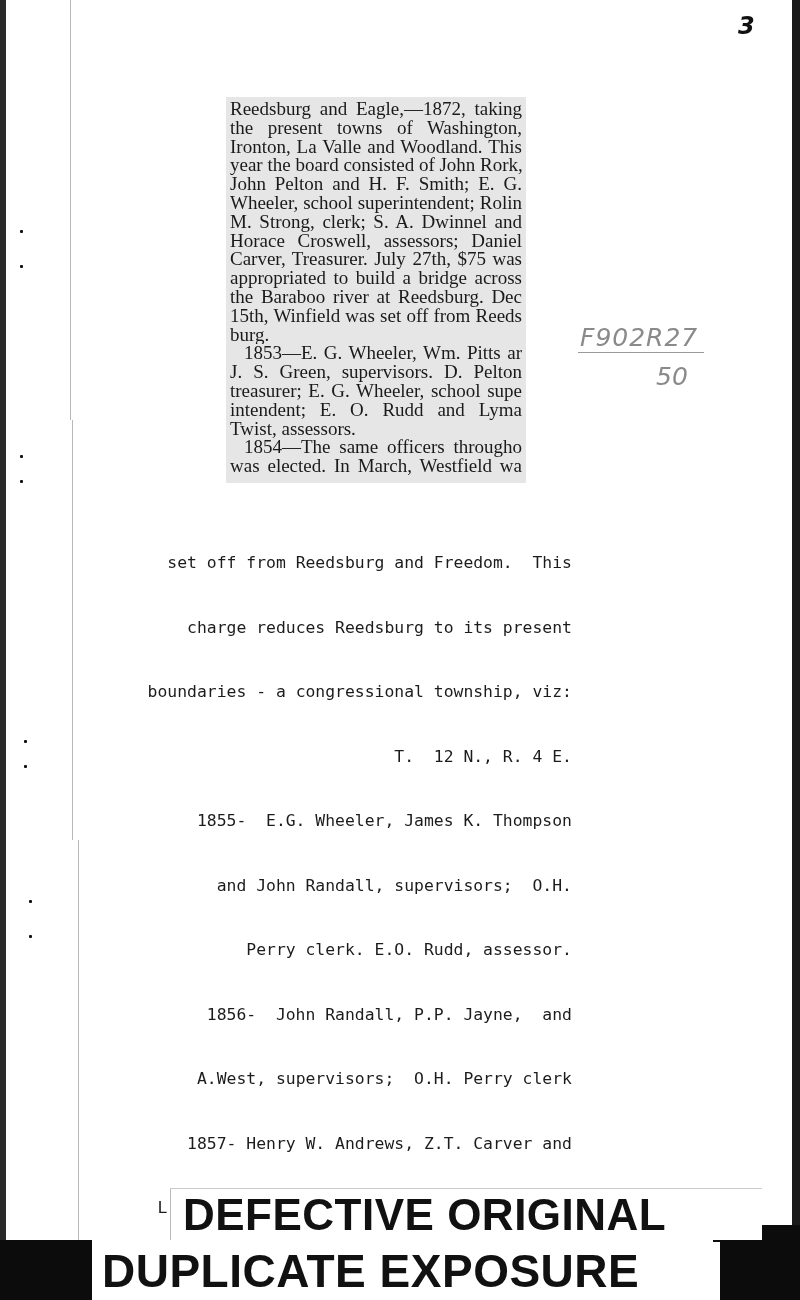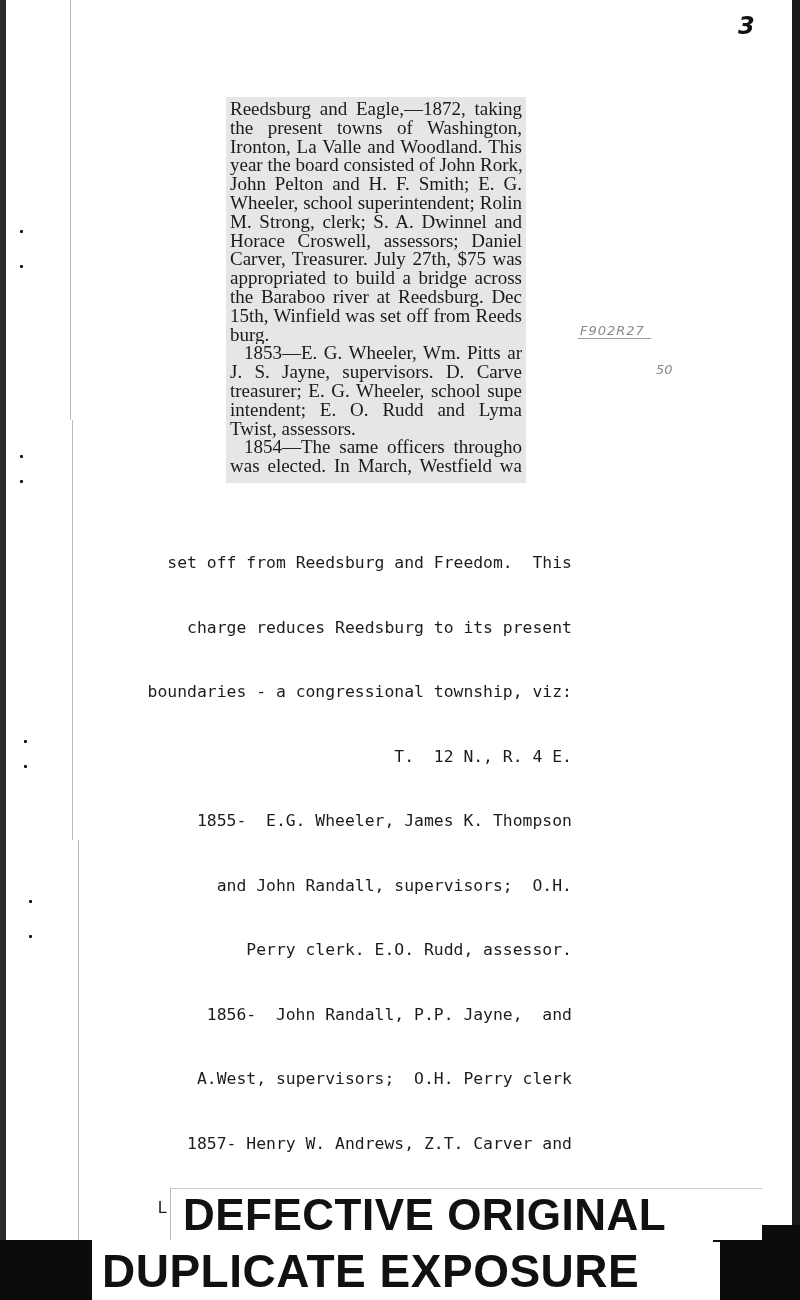--- a/index.html
+++ b/index.html
@@ -42,21 +42,21 @@
     padding: 3px 4px 0 4px;
     box-sizing: border-box;
     overflow: hidden;
     white-space: nowrap;
   }
   .clipping .cl-line { display: block; text-align: justify; text-align-last: justify; overflow: hidden; }
   .clipping .cl-line.last { text-align-last: left; }
   .clipping .indent { padding-left: 14px; }
   .handwritten {
     position: absolute; font-family: "DejaVu Sans", sans-serif; font-style: italic;
-    color: #8a8a8a; font-size: 13px;
+    color: #8a8a8a; font-size: 25px;
   }
   .hw-call { left: 578px; top: 323px; border-bottom: 1px solid #9a9a9a; padding: 0 6px 0 2px; letter-spacing: 1px; }
   .hw-num { left: 608px; top: 362px; margin-left: 48px; }
   .typed {
     position: absolute; left: 118px; top: 509px;
     font-family: "DejaVu Sans Mono", monospace; font-size: 16.4px; line-height: 21.5px;
     color: #1c1c1c; white-space: pre;
   }
   .typed .row { display: block; height: 21.5px; text-align: right; }
   .stamp {
@@ -97,21 +97,21 @@
   <span class="cl-line">John Pelton and H. F. Smith; E. G.</span>
   <span class="cl-line">Wheeler, school superintendent; Rolin</span>
   <span class="cl-line">M. Strong, clerk; S. A. Dwinnel and</span>
   <span class="cl-line">Horace Croswell, assessors; Daniel</span>
   <span class="cl-line">Carver, Treasurer. July 27th, $75 was</span>
   <span class="cl-line">appropriated to build a bridge across</span>
   <span class="cl-line">the Baraboo river at Reedsburg. Dec</span>
   <span class="cl-line">15th, Winfield was set off from Reeds</span>
   <span class="cl-line last">burg.</span>
   <span class="cl-line indent">1853—E. G. Wheeler, Wm. Pitts ar</span>
-  <span class="cl-line">J. S. Jayne, supervisors. D. Carve</span>
+  <span class="cl-line">J. S. Green, supervisors. D. Pelton</span>
   <span class="cl-line">treasurer; E. G. Wheeler, school supe</span>
   <span class="cl-line">intendent; E. O. Rudd and Lyma</span>
   <span class="cl-line last">Twist, assessors.</span>
   <span class="cl-line indent">1854—The same officers througho</span>
   <span class="cl-line">was elected. In March, Westfield wa</span>
 </div>
 
 <div class="handwritten hw-call">F902R27</div>
 <div class="handwritten hw-num">50</div>
 

